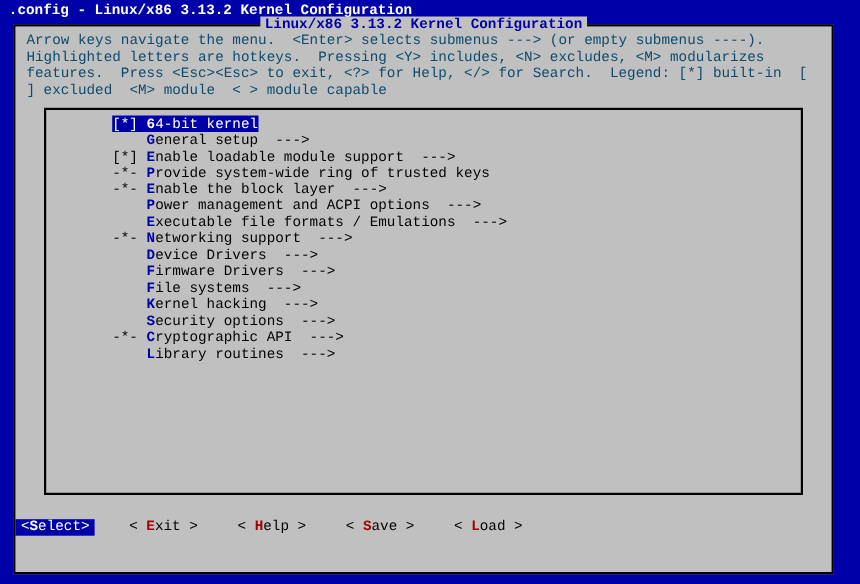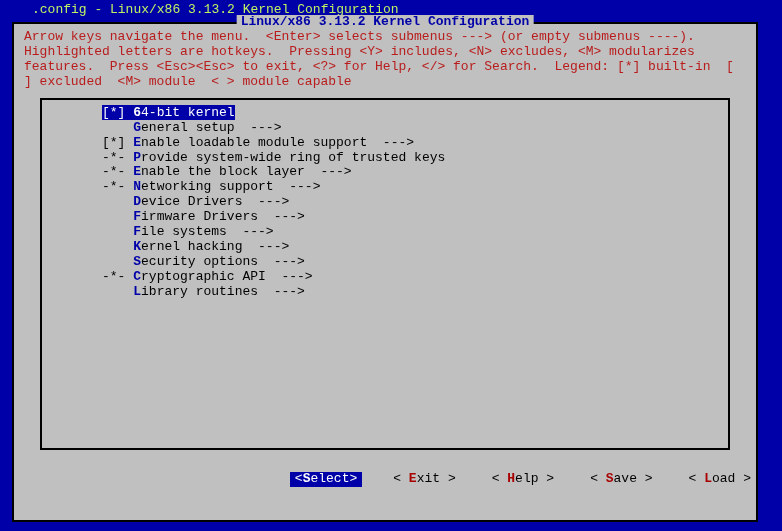--- a/index.html
+++ b/index.html
@@ -8,25 +8,24 @@
     background: #0000a8;
     font-family: "Courier New", monospace;
     font-size: 13px;
     line-height: 1.15;
     width: 782px;
     height: 531px;
     overflow: hidden;
     color: #000;
   }
   .titlebar {
-    color: #bef264;
+    color: #ffffff;
     padding: 3px 8px 4px 8px;
-    font-weight: normal;
+    font-weight: bold;
     font-size: 13px;
-    margin-left: 24px;
   }
   .outer {
     border: 2px solid #000;
     background: #c0c0c0;
     margin: 0 24px 10px 12px;
     height: 500px;
     position: relative;
     box-sizing: border-box;
   }
   .dlg-title {
@@ -34,21 +33,21 @@
     top: -9px;
     left: 50%;
     transform: translateX(-50%);
     background: #c0c0c0;
     color: #0000a8;
     font-weight: bold;
     padding: 0 4px;
     font-size: 13px;
   }
   .help {
-    color: #b91c1c;
+    color: #0c4a6e;
     padding: 6px 10px 6px 10px;
     white-space: pre-wrap;
     font-size: 13px;
     line-height: 1.15;
   }
   .listbox {
     border: 2px solid #000;
     margin: 2px 26px 0 26px;
     height: 352px;
     padding: 6px 0 0 0;
@@ -67,21 +66,21 @@
     color: #fff;
   }
   .row.sel .content .hot {
     color: #fff;
   }
   .hot {
     color: #0000a8;
     font-weight: bold;
   }
   .footer {
-    text-align: right;
+    text-align: left;
     margin-top: 22px;
     font-size: 13px;
   }
   .btn {
     display: inline-block;
     padding: 0 5px;
   }
   .btn.sel {
     background: #0000a8;
     color: #fff;
@@ -105,20 +104,22 @@
 
 <div class="outer">
   <div class="dlg-title">Linux/x86 3.13.2 Kernel Configuration</div>
   <div class="help">Arrow keys navigate the menu.  &lt;Enter&gt; selects submenus ---&gt; (or empty submenus ----).  Highlighted letters are hotkeys.  Pressing &lt;Y&gt; includes, &lt;N&gt; excludes, &lt;M&gt; modularizes features.  Press &lt;Esc&gt;&lt;Esc&gt; to exit, &lt;?&gt; for Help, &lt;/&gt; for Search.  Legend: [*] built-in  [ ] excluded  &lt;M&gt; module  &lt; &gt; module capable</div>
   <div class="listbox" id="listbox">
       <div class="row sel"><span class="content"><span>[*] </span><span class="hot">6</span><span>4-bit kernel</span></span></div>
       <div class="row"><span class="content"><span>    </span><span class="hot">G</span><span>eneral setup  ---&gt;</span></span></div>
       <div class="row"><span class="content"><span>[*] </span><span class="hot">E</span><span>nable loadable module support  ---&gt;</span></span></div>
       <div class="row"><span class="content"><span>-*- </span><span class="hot">P</span><span>rovide system-wide ring of trusted keys</span></span></div>
       <div class="row"><span class="content"><span>-*- </span><span class="hot">E</span><span>nable the block layer  ---&gt;</span></span></div>
+      <div class="row"><span class="content"><span>    </span><span class="hot">P</span><span>ower management and ACPI options  ---&gt;</span></span></div>
+      <div class="row"><span class="content"><span>    </span><span class="hot">E</span><span>xecutable file formats / Emulations  ---&gt;</span></span></div>
       <div class="row"><span class="content"><span>-*- </span><span class="hot">N</span><span>etworking support  ---&gt;</span></span></div>
       <div class="row"><span class="content"><span>    </span><span class="hot">D</span><span>evice Drivers  ---&gt;</span></span></div>
       <div class="row"><span class="content"><span>    </span><span class="hot">F</span><span>irmware Drivers  ---&gt;</span></span></div>
       <div class="row"><span class="content"><span>    </span><span class="hot">F</span><span>ile systems  ---&gt;</span></span></div>
       <div class="row"><span class="content"><span>    </span><span class="hot">K</span><span>ernel hacking  ---&gt;</span></span></div>
       <div class="row"><span class="content"><span>    </span><span class="hot">S</span><span>ecurity options  ---&gt;</span></span></div>
       <div class="row"><span class="content"><span>-*- </span><span class="hot">C</span><span>ryptographic API  ---&gt;</span></span></div>
       <div class="row"><span class="content"><span>    </span><span class="hot">L</span><span>ibrary routines  ---&gt;</span></span></div>
     </div>
   <div class="footer" id="footer"><span class="btn sel"><span>&lt;</span><span class="hk">S</span><span>elect&gt;</span></span><span class="spacer"></span><span class="btn"><span>&lt; </span><span class="hk">E</span><span>xit &gt;</span></span><span class="spacer"></span><span class="btn"><span>&lt; </span><span class="hk">H</span><span>elp &gt;</span></span><span class="spacer"></span><span class="btn"><span>&lt; </span><span class="hk">S</span><span>ave &gt;</span></span><span class="spacer"></span><span class="btn"><span>&lt; </span><span class="hk">L</span><span>oad &gt;</span></span></div>

